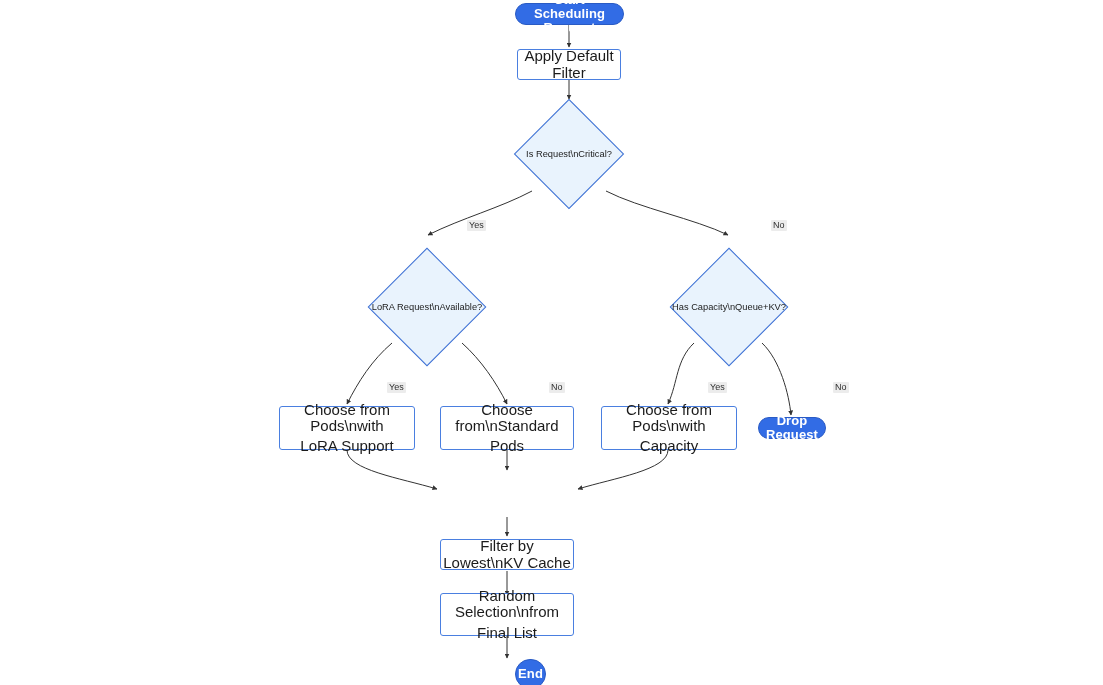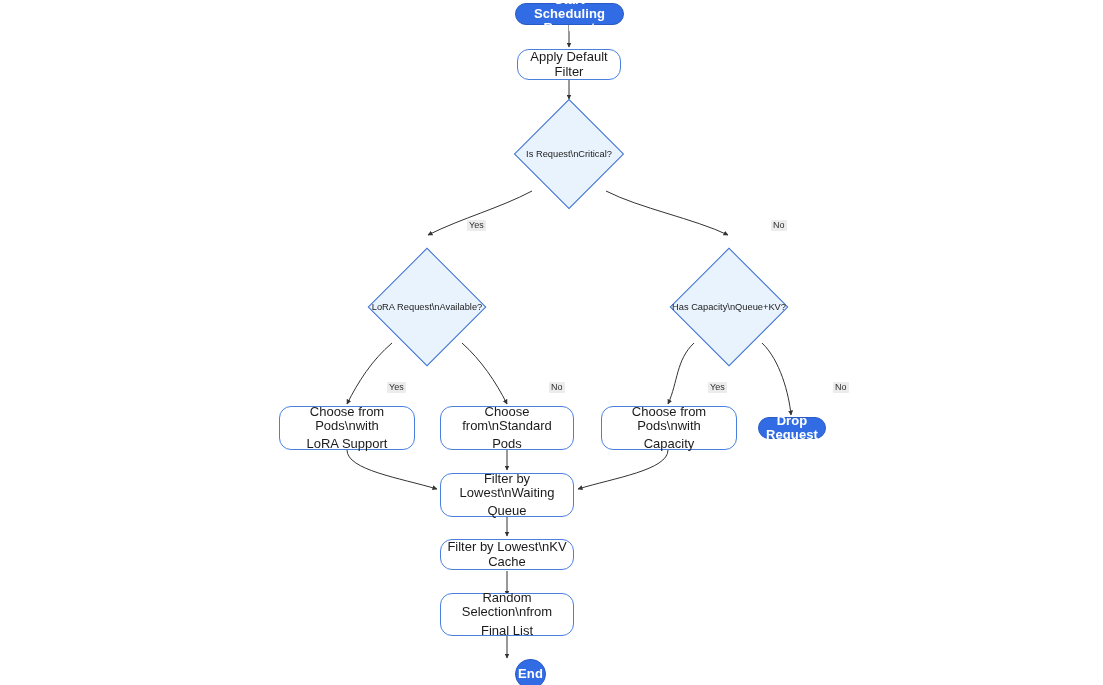--- a/index.html
+++ b/index.html
@@ -50,23 +50,23 @@
     color: #ffffff;
     font-size: 13px;
     font-weight: bold;
     letter-spacing: 0.1px;
     padding: 0 6px;
   }
   
   .node.process {
     background: #ffffff;
     border: 1.4px solid #4a7fe0;
-    border-radius: 12px;
+    border-radius: 3px;
     color: #1b1b1b;
-    font-size: 13px;
+    font-size: 15px;
     padding: 0 0;
   }
   .node.process .lbl {
     display: block;
     width: 100%;
   }
   .node.process .lbl .l2 {
     display: block;
     margin-top: 4px;
   }
@@ -185,26 +185,20 @@
     <span class="lbl">
       <span>Choose from Pods\nwith</span>
       <span class="l2">Capacity</span>
     </span>
   </div>
 
   <div class="node terminal" style="left:758px; top:417px; width:68px; height:22px;">
     <span>Drop Request</span>
   </div>
 
-  <div class="node process" style="left:440px; top:473px; width:134px; height:44px;">
-    <span class="lbl">
-      <span>Filter by Lowest\nWaiting</span>
-      <span class="l2">Queue</span>
-    </span>
-  </div>
 
   <div class="node process" style="left:440px; top:539px; width:134px; height:31px;">
     <span>Filter by Lowest\nKV Cache</span>
   </div>
 
   <div class="node process" style="left:440px; top:593px; width:134px; height:43px;justify-content:center;">
     <span class="lbl">
       <span>Random Selection\nfrom</span>
       <span class="l2">Final List</span>
     </span>

